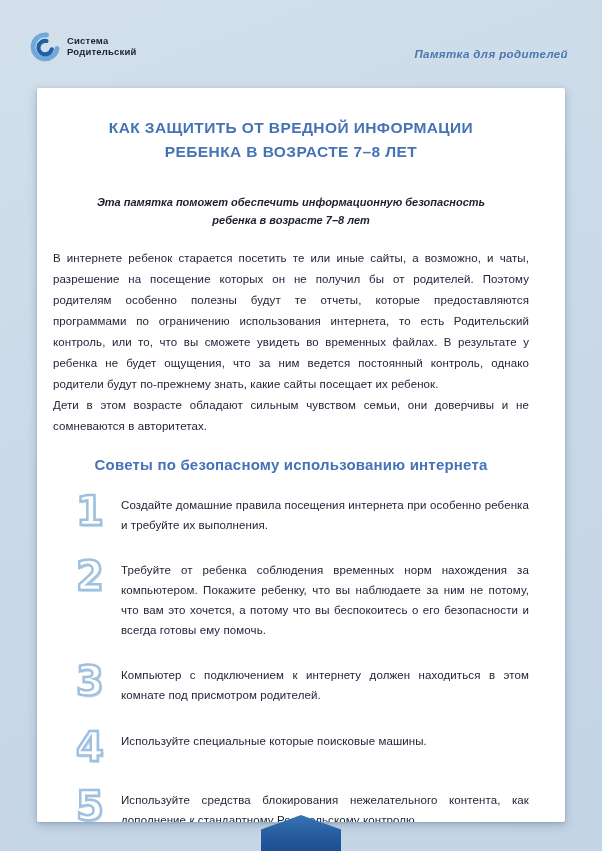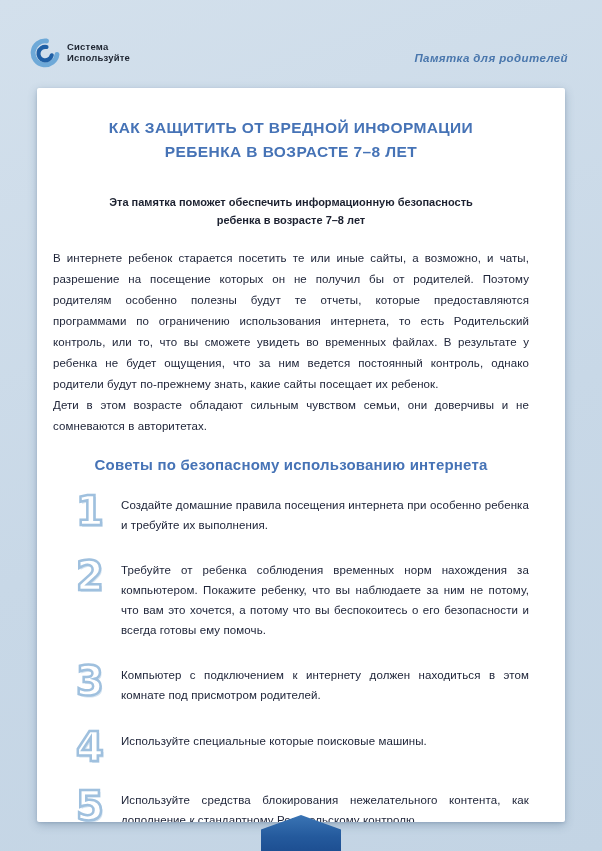--- a/index.html
+++ b/index.html
@@ -7,26 +7,26 @@
   body {
     position: relative;
     font-family: "Liberation Sans", "DejaVu Sans", sans-serif;
     background: linear-gradient(160deg, #d3e0ec 0%, #c8d8e7 55%, #c3d4e4 100%);
     overflow: hidden;
   }
 
   
   .header {
     position: absolute;
-    top: 16px; left: 0; right: 0;
+    top: 0; left: 0; right: 0;
     height: 72px;
     padding: 22px 34px 0 30px;
     display: flex;
     justify-content: space-between;
-    align-items: flex-start;
+    align-items: center;
   }
   .brand { display: flex; align-items: center; gap: 7px; }
   .brand-icon { width: 30px; height: 30px; flex: none; }
   .brand-text { display: flex; flex-direction: column; line-height: 1.15; }
   .brand-line { font-size: 9.5px; font-weight: bold; color: #1d2430; letter-spacing: 0.2px; }
   .header-right {
     font-size: 11.5px;
     font-weight: bold;
     font-style: italic;
     color: #4a77ad;
@@ -52,20 +52,21 @@
     font-size: 15.5px;
     line-height: 1.55;
     letter-spacing: 0.4px;
     margin-top: 4px;
   }
   .doc-title span { display: block; }
 
   .doc-subtitle {
     text-align: center;
     font-weight: bold;
+    font-style: italic;
     font-size: 11px;
     line-height: 1.6;
     color: #1c2130;
     margin-top: 30px;
   }
   .doc-subtitle span { display: block; }
 
   .body-text {
     margin-top: 19px;
     font-size: 11.5px;
@@ -131,21 +132,21 @@
 <body>
 
 <div class="header">
   <div class="brand">
     <svg class="brand-icon" viewBox="0 0 40 40" aria-hidden="true">
       <path d="M22 4 A 16 16 0 1 0 36 22" fill="none" stroke="#6ea9d8" stroke-width="6.5" stroke-linecap="round"></path>
       <path d="M22 12 A 9 9 0 1 0 29 23" fill="none" stroke="#1f5fa5" stroke-width="5.5" stroke-linecap="round"></path>
     </svg>
     <div class="brand-text">
       <span class="brand-line">Система</span>
-      <span class="brand-line">Используйте</span>
+      <span class="brand-line">Родительский</span>
     </div>
   </div>
   <div class="header-right">Памятка для родителей</div>
 </div>
 
 <div class="card">
 
   <div class="doc-title">
     <span>КАК ЗАЩИТИТЬ ОТ ВРЕДНОЙ ИНФОРМАЦИИ</span>
     <span>РЕБЕНКА В ВОЗРАСТЕ 7–8 ЛЕТ</span>

